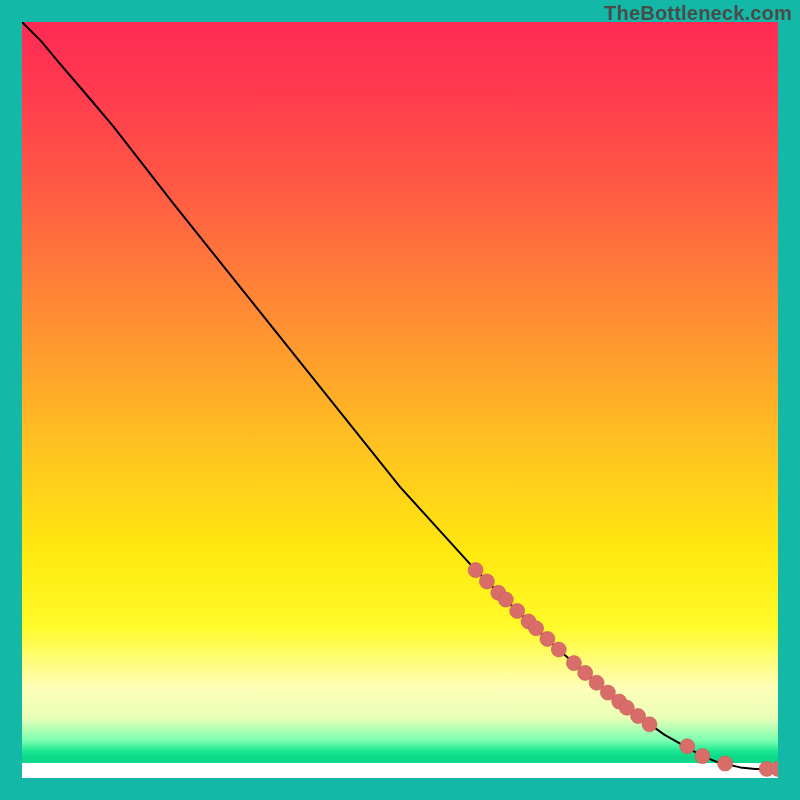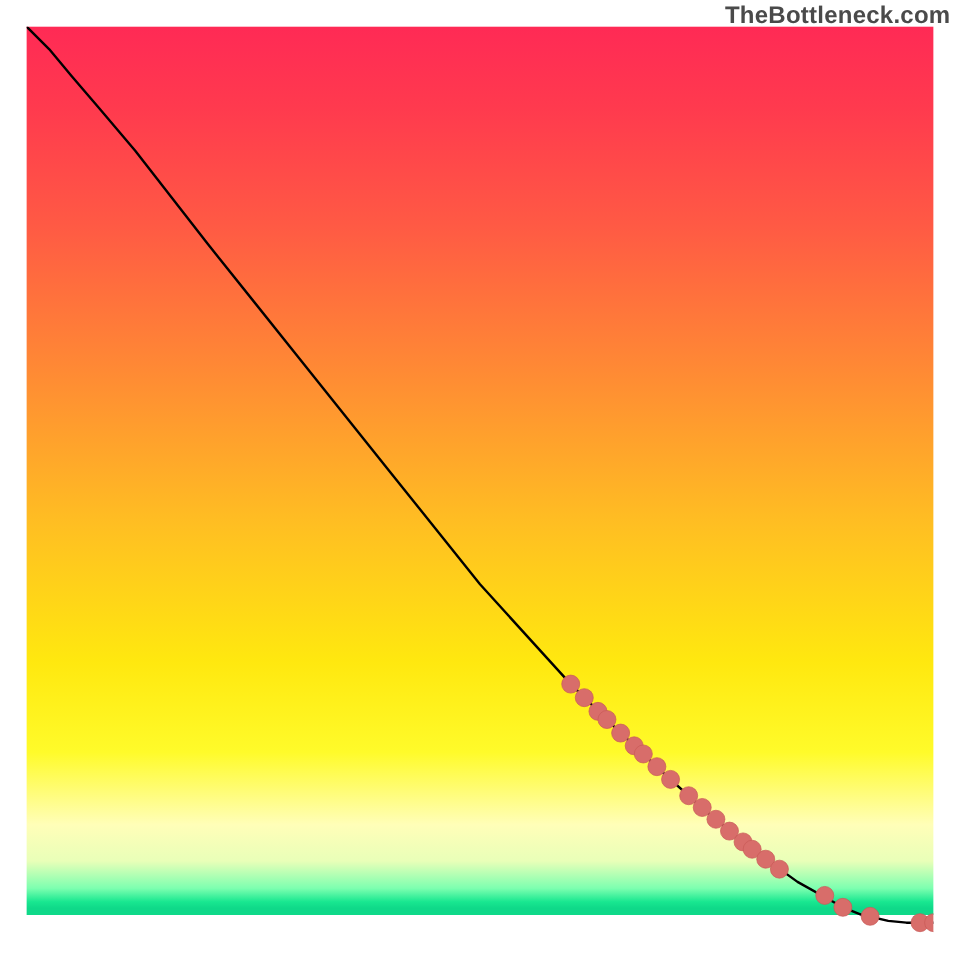--- a/index.html
+++ b/index.html
@@ -8,21 +8,21 @@
     width: 800px;
     height: 800px;
     background: #000;
     overflow: hidden;
     font-family: Arial, Helvetica, sans-serif;
   }
   .frame {
     position: relative;
     width: 800px;
     height: 800px;
-    background: #ffffff;
+    background: #14b8a6;
   }
   .watermark {
     position: absolute;
     top: 2px;
     right: 8px;
     color: #4a4a4a;
     font-size: 20px;
     font-weight: bold;
     letter-spacing: 0.2px;
     z-index: 50;

